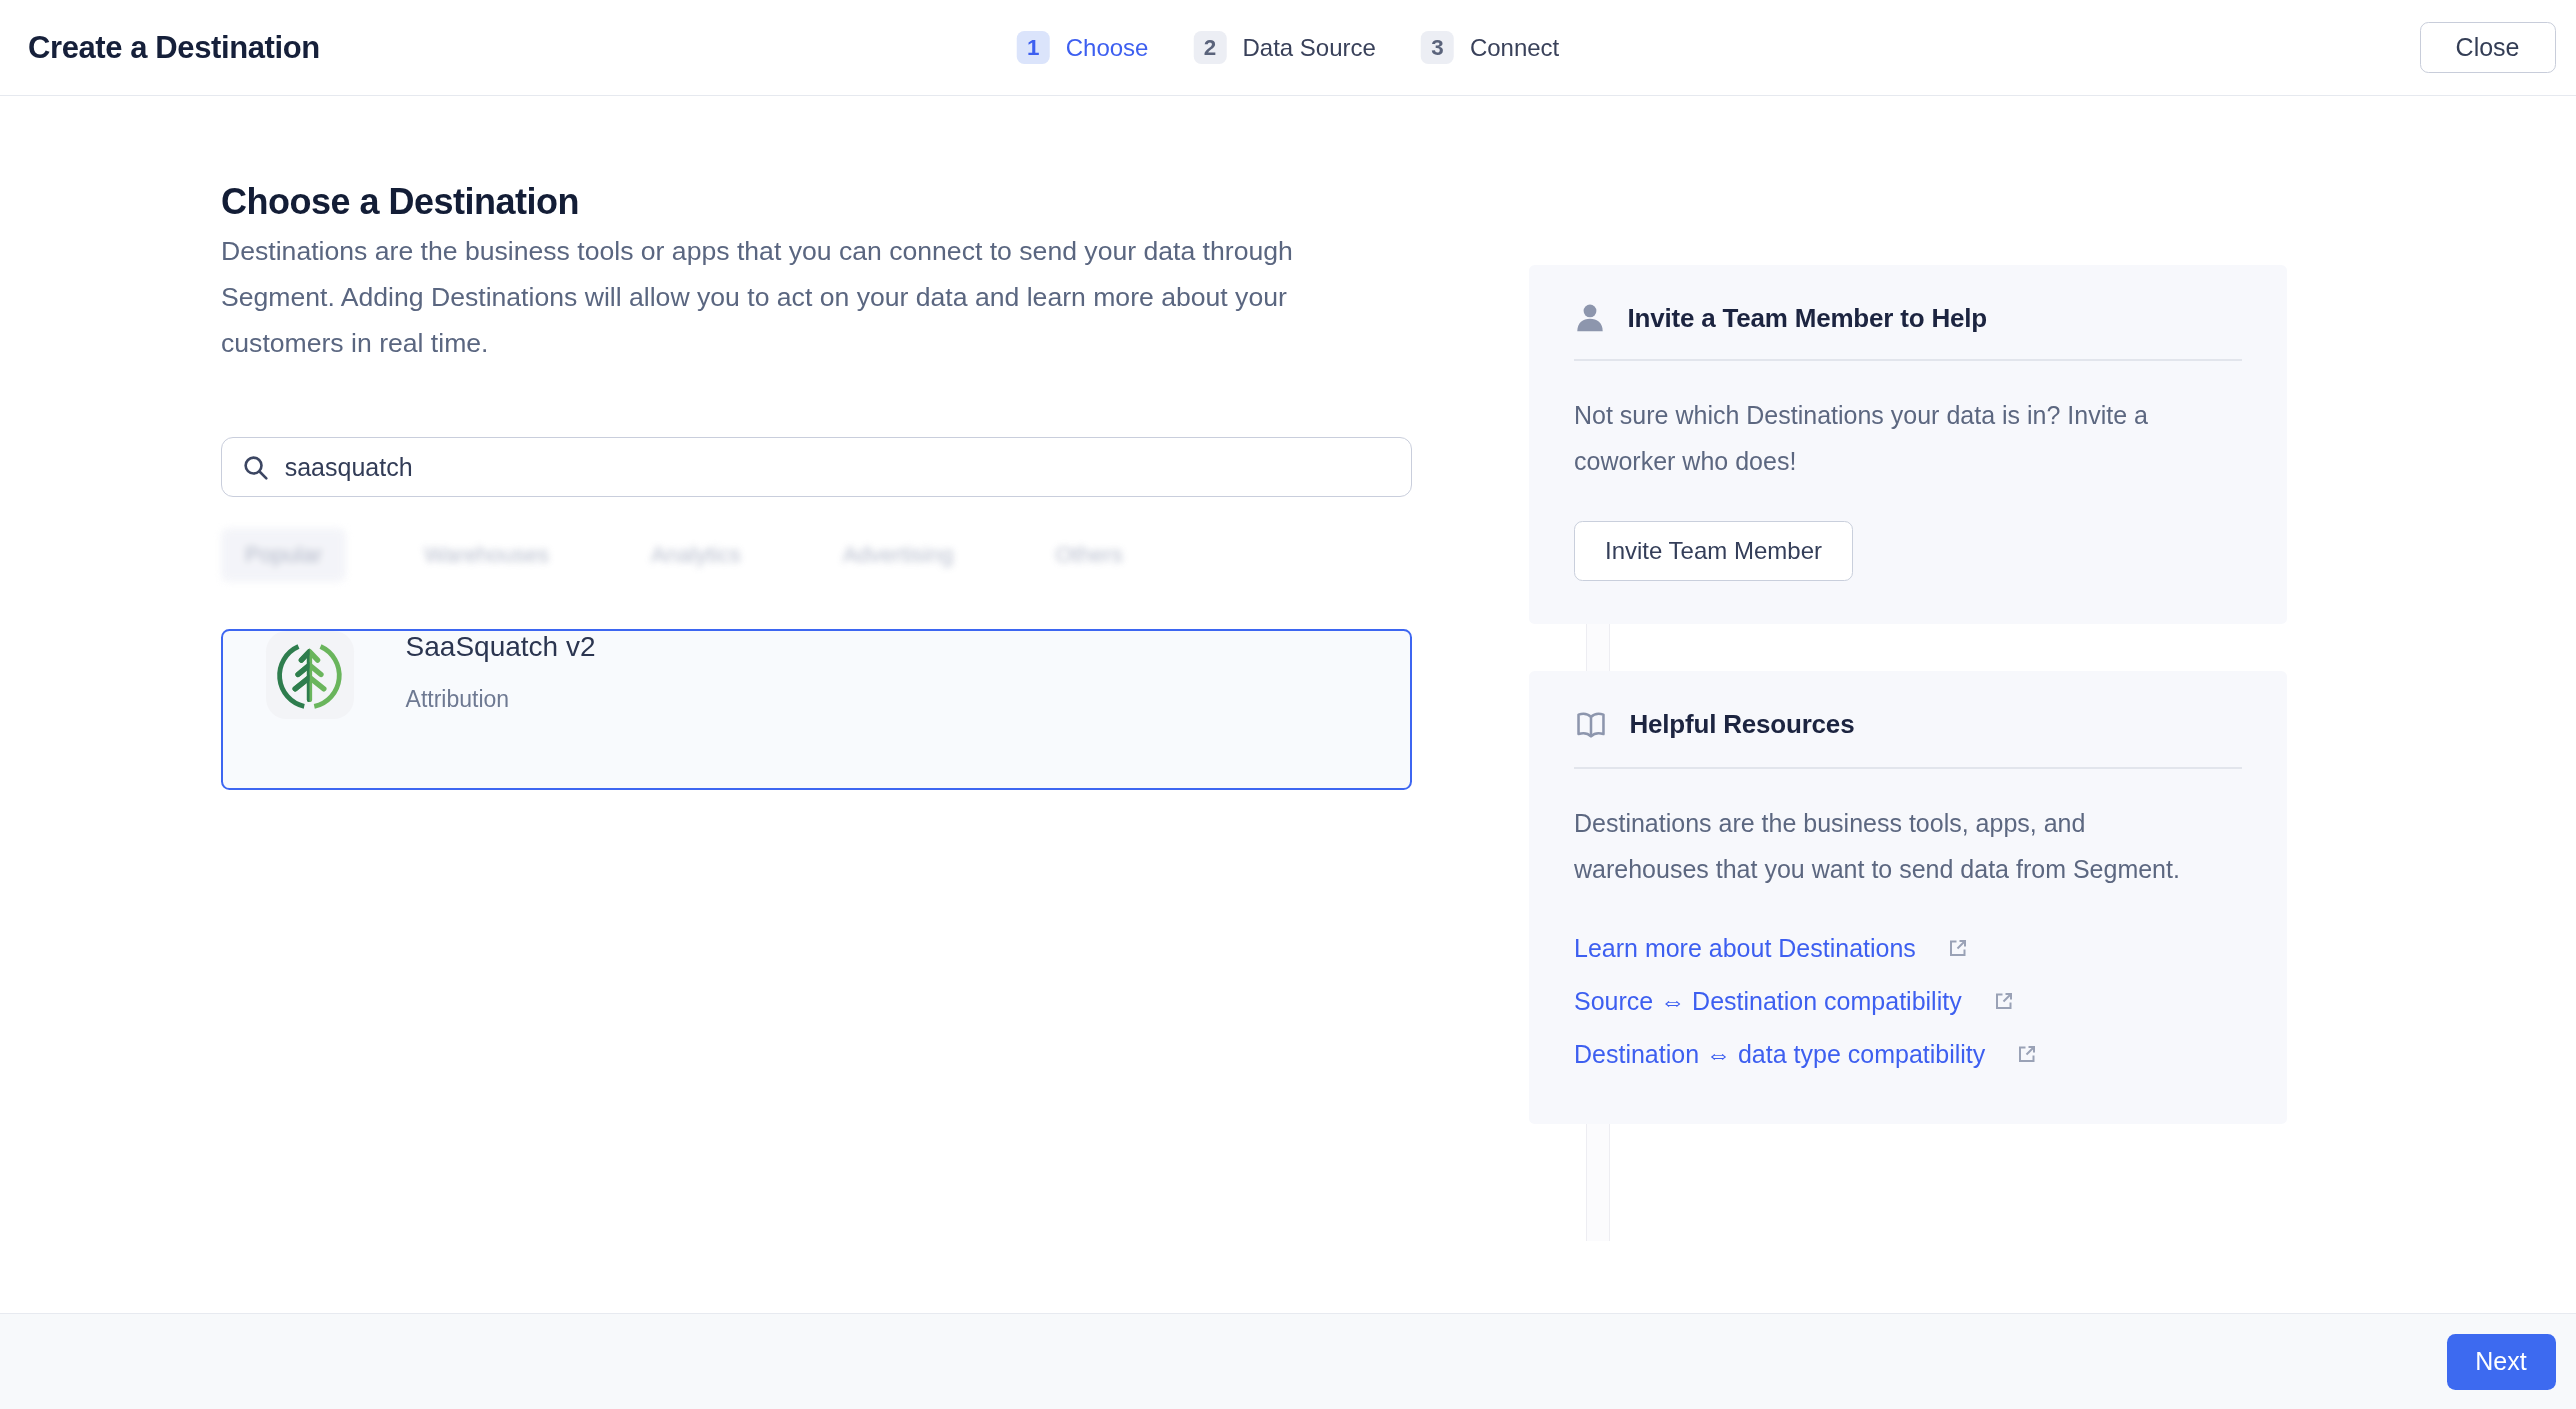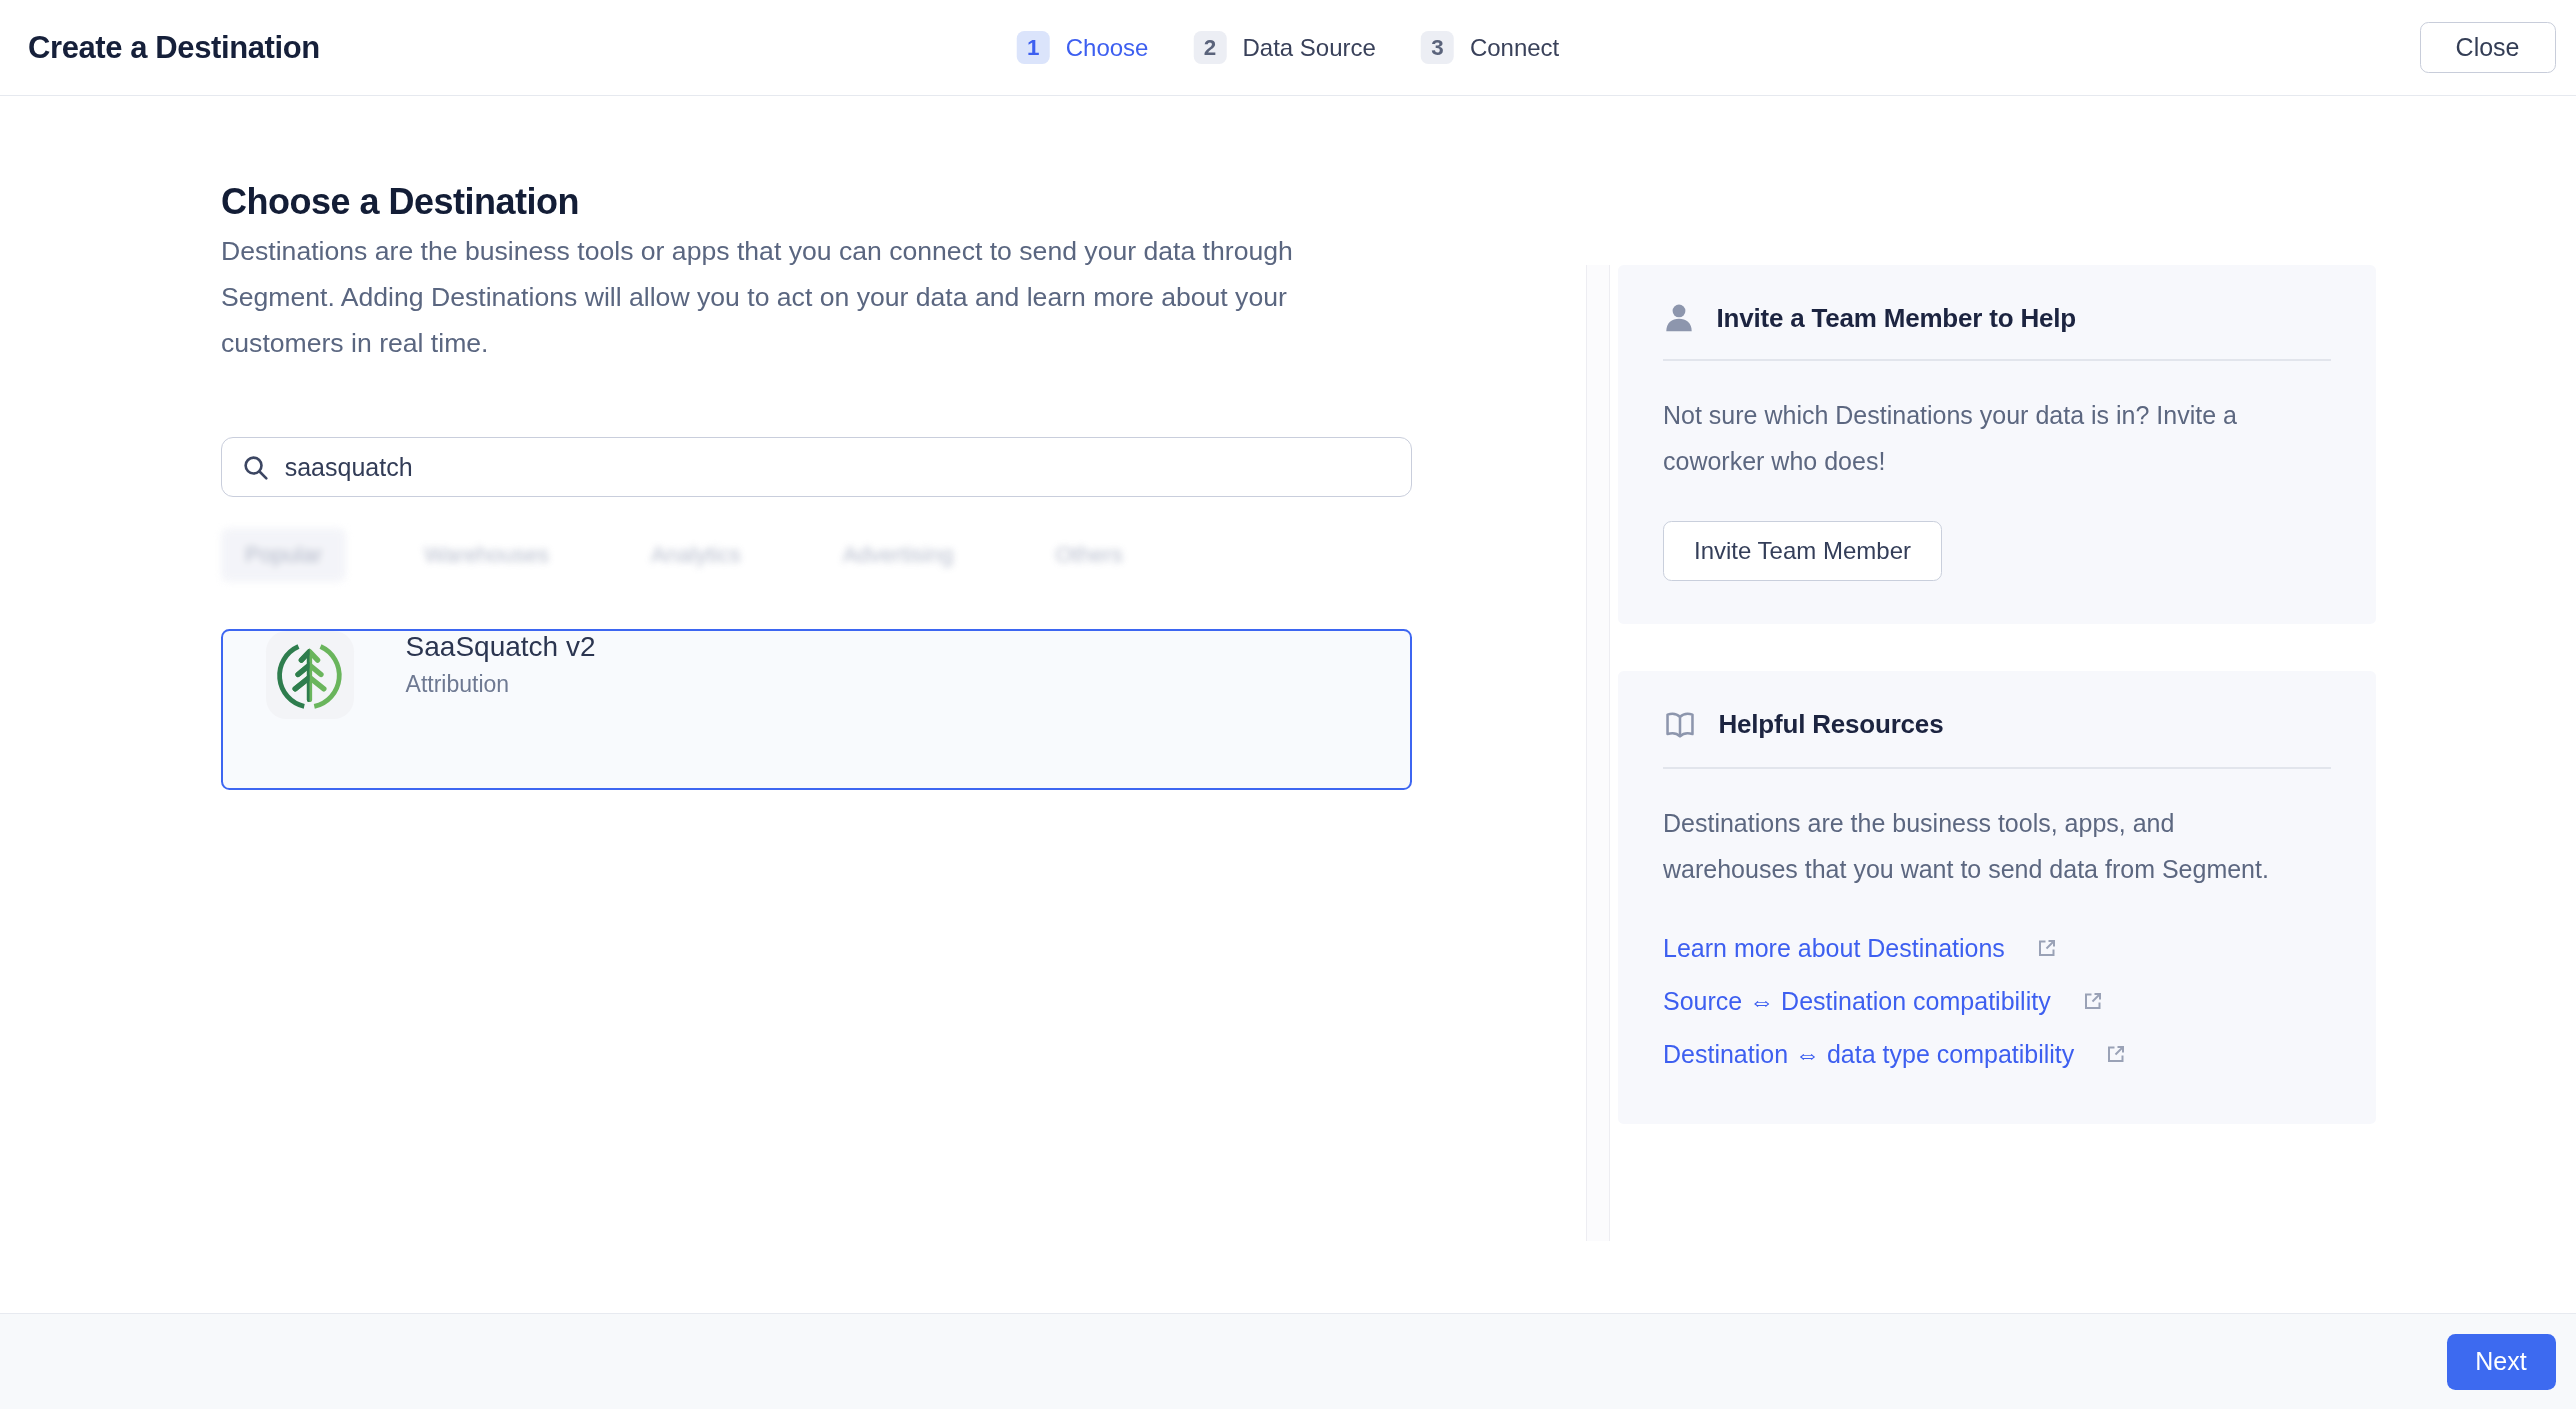--- a/index.html
+++ b/index.html
@@ -61,28 +61,28 @@
     margin-top:48px; width:1191px; height:161px;
     background:#f8fafd; border:2.8px solid #3d66f1; border-radius:8.4px;
     display:flex; align-items:flex-start; padding:0 37px; cursor:pointer;
   }
   .logo-tile {
     width:88px; height:88px; border-radius:20.5px; background:#f3f4f7;
     display:flex; align-items:center; justify-content:center; margin-left:5.6px;
   }
   .dest-text { margin-left:52px; }
   .dest-name { font-size:28px; font-weight:500; color:#2b3550; }
-  .dest-category { margin-top:8px; font-size:23px; color:#6e7992; }
+  .dest-category { margin-top:23px; font-size:23px; color:#6e7992; }
   
   .scroll-track {
     position:absolute; left:1586px; top:167px; width:24px; height:976px;
     background:#fbfbfd; border-left:1.9px solid #ededf2; border-right:1.9px solid #ededf2;
   }
   
-  .sidebar { position:absolute; left:1618px; top:167px; width:758px; }
+  .sidebar { position:absolute; left:1529px; top:167px; width:758px; }
   .panel { background:#f7f8fc; border-radius:5.6px; padding:37px 45px 43px 45px; }
   .panel + .panel { margin-top:47px; }
   .panel-head { display:flex; align-items:center; gap:21.5px; }
   .panel-title { font-size:26px; font-weight:600; color:#1c2440; letter-spacing:-0.2px; }
   .panel-divider { margin-top:25px; height:1.9px; background:#e2e5ec; }
   .panel-body { margin-top:31px; font-size:25px; line-height:46px; color:#5c6780; width:644px; }
   .invite-btn {
     margin-top:37px; height:60px; padding:0 30px;
     background:#ffffff; border:1.9px solid #c9cfdc; border-radius:8.4px;
     font-size:24px; color:#343e59; cursor:pointer; font-family:inherit;

